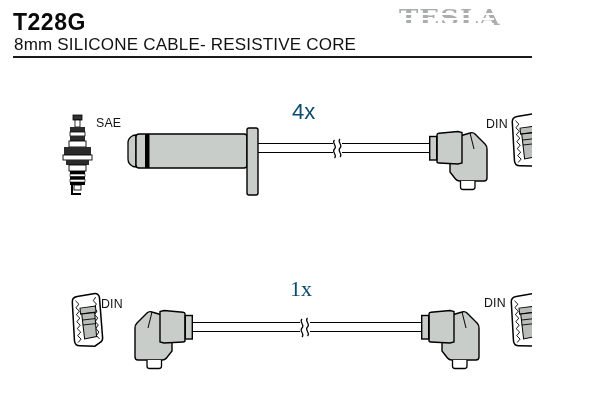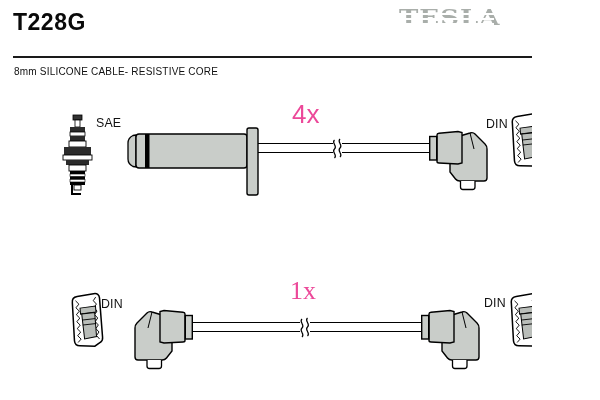--- a/index.html
+++ b/index.html
@@ -5,21 +5,21 @@
   html,body{margin:0;padding:0;background:#fff;}
   .stage{
     position:relative;width:532px;height:400px;background:#ffffff;
     overflow:hidden;font-family:"Liberation Sans",sans-serif;color:#000;
   }
   .part-number{
     position:absolute;left:13px;top:9px;font-size:23px;font-weight:bold;
     letter-spacing:0.5px;color:#0a0a0a;
   }
   .subtitle{
-    position:absolute;left:14px;top:35px;font-size:10px;letter-spacing:0.2px;color:#111;margin-top:31px;
+    position:absolute;left:14px;top:35px;font-size:17px;letter-spacing:0.2px;color:#111;
   }
   .logo{position:absolute;left:399px;top:6px;width:95px;height:26px;}
   .logo-text{
     display:block;font-family:"DejaVu Serif",serif;font-weight:bold;font-size:26px;
     line-height:26px;color:#a9aeaa;letter-spacing:1px;transform:scaleY(0.85);
     transform-origin:top left;
   }
   .logo .stripe{position:absolute;left:0;width:100%;height:2px;background:#ffffff;}
   .stripe-1{top:7px;} .stripe-2{top:12px;} .stripe-3{top:17px;}
   .divider{
@@ -27,21 +27,21 @@
   }
   .canvas{position:absolute;left:0;top:0;width:600px;height:400px;}
   .lbl{
     position:absolute;font-size:13px;color:#111;letter-spacing:0.2px;
     transform:scaleX(0.95);transform-origin:left top;
   }
   .lbl-sae{left:96px;top:115px;}
   .lbl-din-r1{left:486px;top:116px;}
   .lbl-din-r2l{left:101px;top:296px;}
   .lbl-din-r2r{left:484px;top:295px;}
-  .qty{position:absolute;font-size:26px;color:#ec4899;}
+  .qty{position:absolute;font-size:22px;color:#0c4a6e;}
   .qty-r1{left:292px;top:99px;}
   .qty-r2{left:290px;top:276px;font-family:Liberation Serif, serif;}
 </style>
 </head>
 <body>
 
 <div class="stage">
 
   <div class="part-number">T228G</div>
   <div class="subtitle">8mm SILICONE CABLE- RESISTIVE CORE</div>

